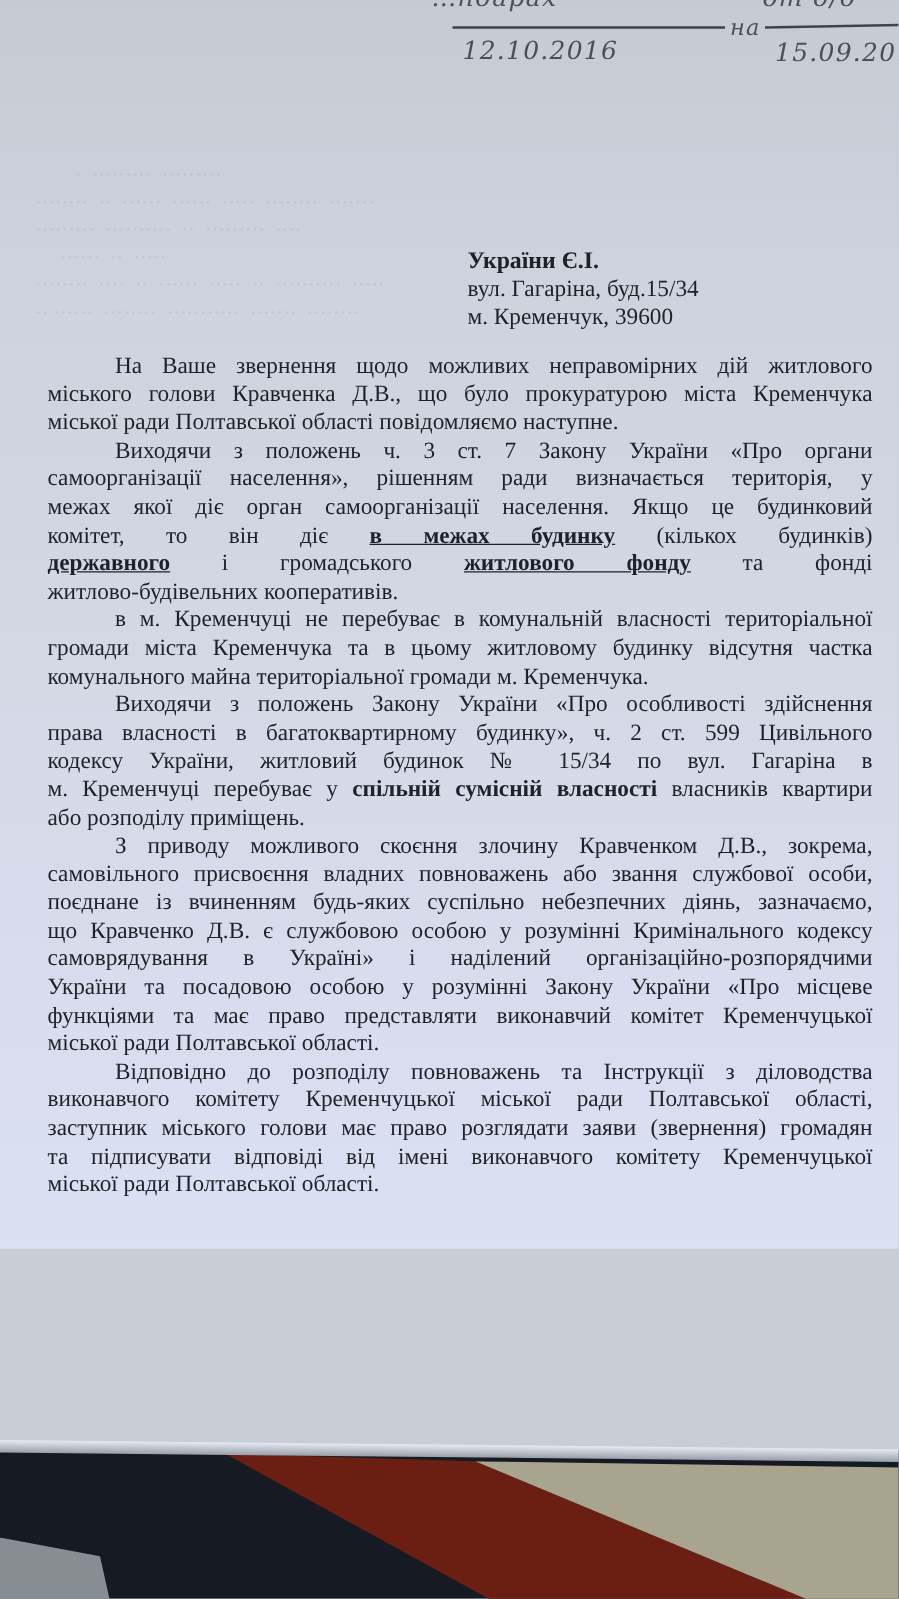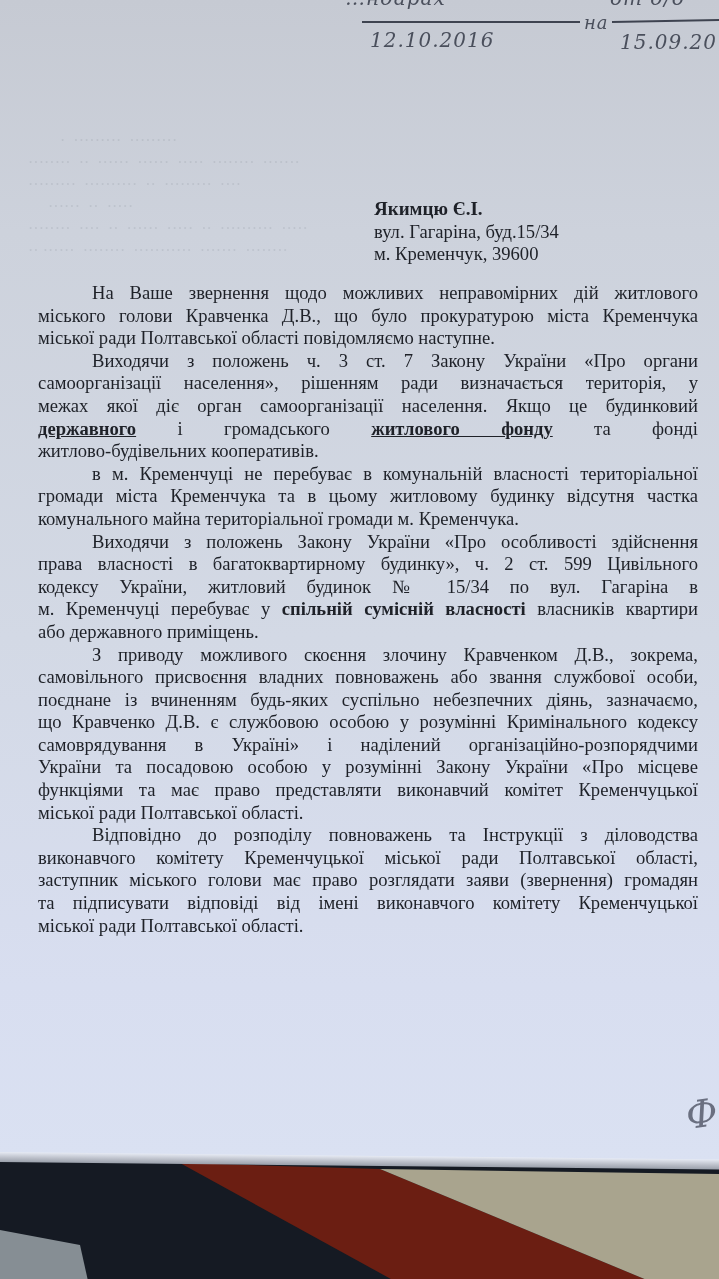--- a/index.html
+++ b/index.html
@@ -1,21 +1,21 @@
 <!DOCTYPE html>
 <html><head>
   <meta charset="utf-8">
   <style>
     html, body { margin: 0; padding: 0; }
     body {
       width: 719px; height: 1279px; overflow: hidden; position: relative;
       background: #c9cdd6;
     }
     .paper {
-      position: absolute; left: 0; top: 0; width: 719px; height: 1160px;
+      position: absolute; left: 0; top: 0; width: 719px; height: 999px;
       background: linear-gradient(180deg, #c6cad3 0%, #cdd2dc 20%, #d3d9e5 55%, #d8def0 85%, #dae1f2 100%);
       overflow: hidden;
     }
     .paper-edge {
       position: absolute; left: 0; top: 1152px; width: 719px; height: 10px;
       background: linear-gradient(180deg, #e6eaf3 0%, #b8bcc6 60%, #9aa0ab 100%);
       transform: skewY(0.6deg);
       transform-origin: left top;
     }
     .ghost {
@@ -77,49 +77,50 @@
 
   <div class="hw" style="left:345px; top:-14px;">…ндарах</div>
   <div class="hw" style="left:610px; top:-14px;">от д/о</div>
   <div class="hw-line" style="left:362px; top:21px; width:218px;"></div>
   <div class="hw-line" style="left:612px; top:20px; width:107px; transform:rotate(-1deg);"></div>
   <div class="hw" style="left:370px; top:28px;">12.10.2016</div>
   <div class="hw" style="left:584px; top:12px; font-size:18px;">на</div>
   <div class="hw" style="left:620px; top:30px;">15.09.20…</div>
 
   <div class="text addr">
-    <div class="name">Якимцю Є.І.</div>
+    <div class="name">України Є.І.</div>
     <div>вул. Гагаріна, буд.15/34</div>
     <div>м. Кременчук, 39600</div>
   </div>
 
   <div class="text body">
     <p>
       <span class="line">На Ваше звернення щодо можливих неправомірних дій житлового</span>
       <span class="line">міського голови Кравченка Д.В., що було прокуратурою міста Кременчука</span>
       <span class="line last">міської ради Полтавської області повідомляємо наступне.</span>
     </p>
     <p>
       <span class="line">Виходячи з положень ч. 3 ст. 7 Закону України «Про органи</span>
       <span class="line">самоорганізації населення», рішенням ради визначається територія, у</span>
       <span class="line">межах якої діє орган самоорганізації населення. Якщо це будинковий</span>
+      <span class="line"><span>комітет, то він діє </span><span class="bu">в межах будинку</span><span> (кількох будинків)</span></span>
       <span class="line"><span class="bu">державного</span><span> і громадського </span><span class="bu">житлового фонду</span><span> та фонді</span></span>
       <span class="line last">житлово-будівельних кооперативів.</span>
     </p>
     <p>
       <span class="line">в м. Кременчуці не перебуває в комунальній власності територіальної</span>
       <span class="line">громади міста Кременчука та в цьому житловому будинку відсутня частка</span>
       <span class="line last">комунального майна територіальної громади м. Кременчука.</span>
     </p>
     <p>
       <span class="line">Виходячи з положень Закону України «Про особливості здійснення</span>
       <span class="line">права власності в багатоквартирному будинку», ч. 2 ст. 599 Цивільного</span>
       <span class="line">кодексу України, житловий будинок № 15/34 по вул. Гагаріна в</span>
       <span class="line"><span>м. Кременчуці перебуває у </span><span class="b">спільній сумісній власності</span><span> власників квартири</span></span>
-      <span class="line last">або державного приміщень.</span>
+      <span class="line last">або розподілу приміщень.</span>
     </p>
     <p>
       <span class="line">З приводу можливого скоєння злочину Кравченком Д.В., зокрема,</span>
       <span class="line">самовільного присвоєння владних повноважень або звання службової особи,</span>
       <span class="line">поєднане із вчиненням будь-яких суспільно небезпечних діянь, зазначаємо,</span>
       <span class="line">що Кравченко Д.В. є службовою особою у розумінні Кримінального кодексу</span>
       <span class="line">самоврядування в Україні» і наділений організаційно-розпорядчими</span>
       <span class="line">України та посадовою особою у розумінні Закону України «Про місцеве</span>
       <span class="line">функціями та має право представляти виконавчий комітет Кременчуцької</span>
       <span class="line last">міської ради Полтавської області.</span>

